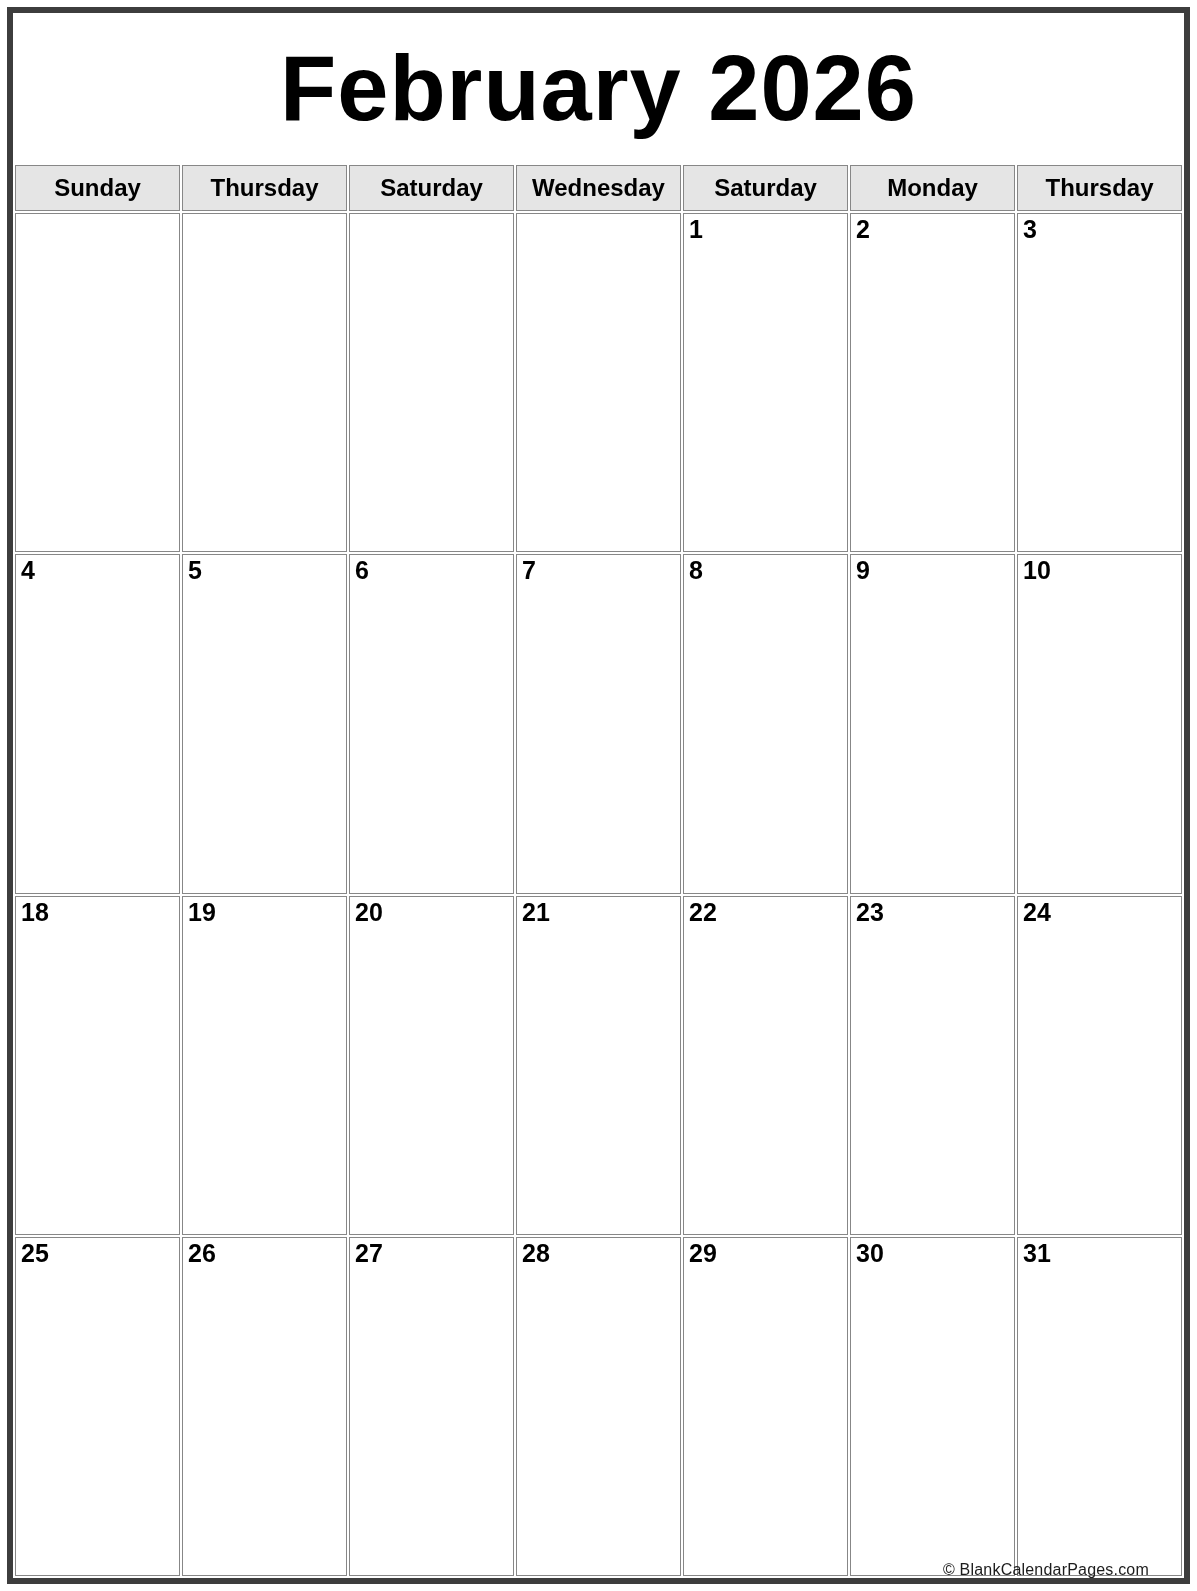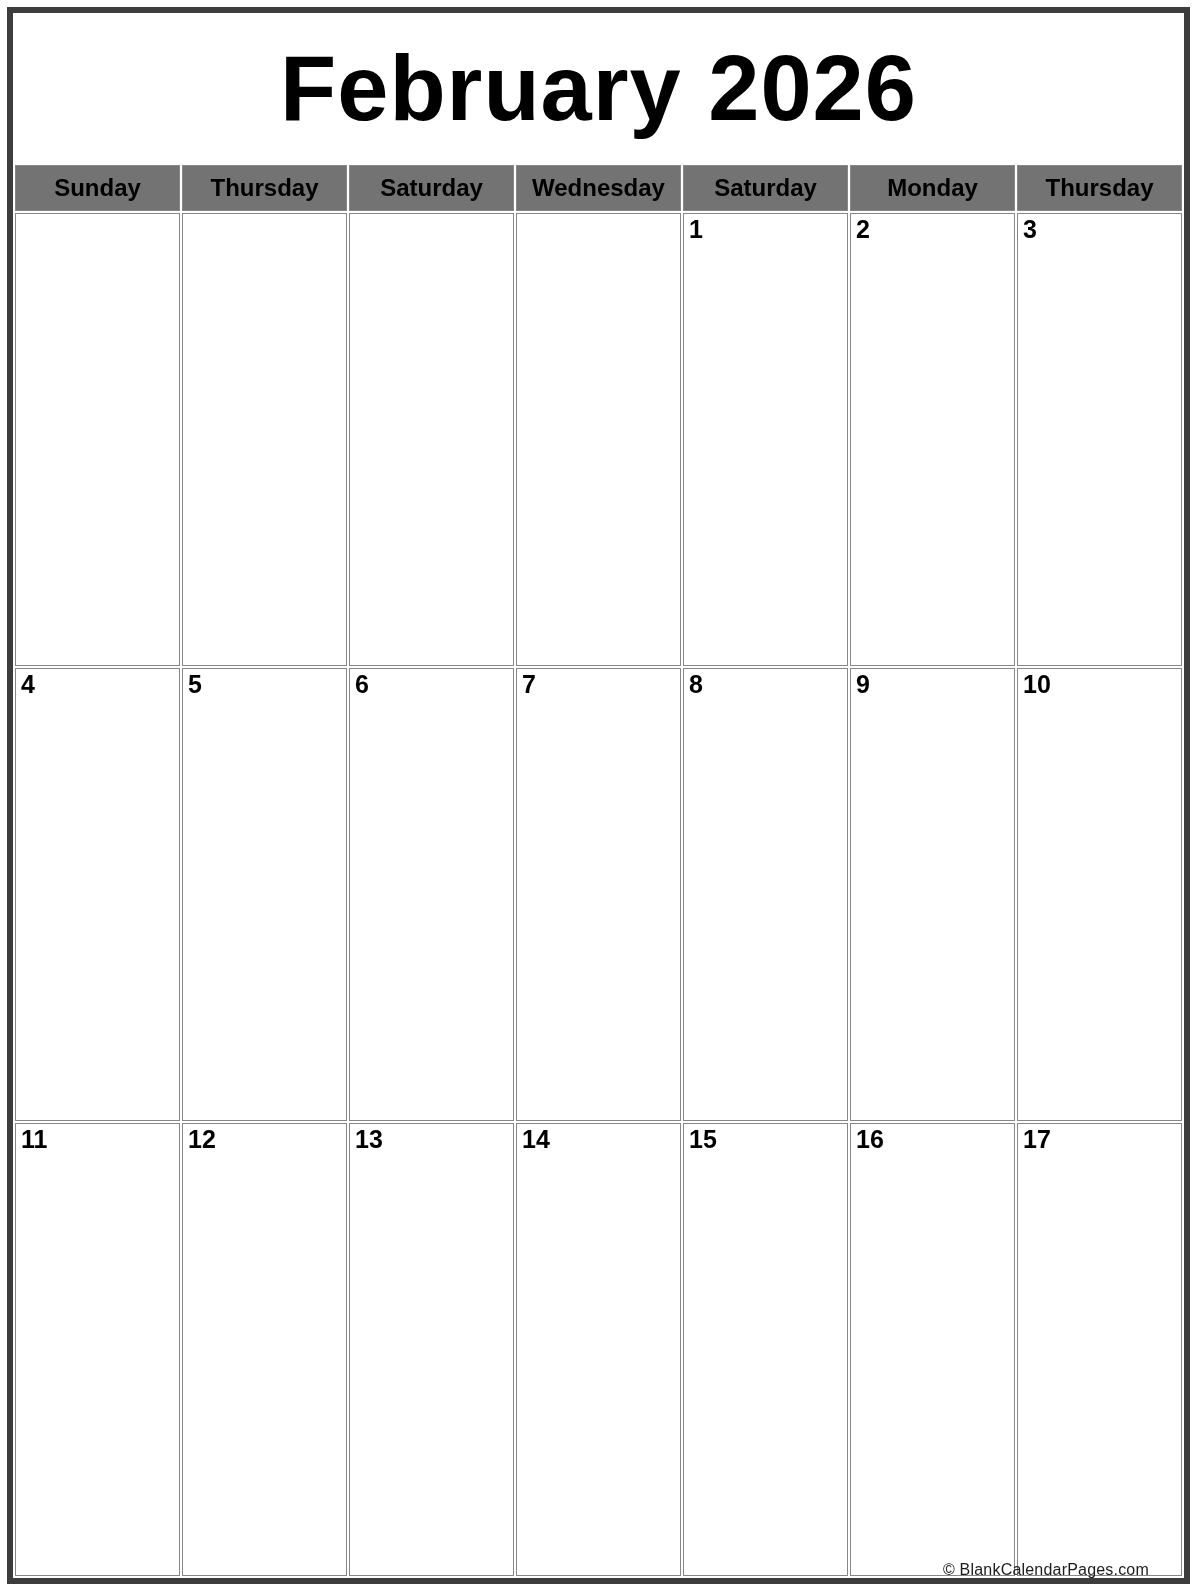--- a/index.html
+++ b/index.html
@@ -40,21 +40,21 @@
   table.cal {
     flex: 1 1 auto;
     width: 100%;
     height: calc(100% - 150px);
     border-collapse: separate;
     border-spacing: 2px;
     table-layout: fixed;
   }
   table.cal th {
     border: 1px solid var(--grid);
-    background: #737373;
+    background: #e5e5e5;
     height: 46px;
     font-size: 24px;
     font-weight: bold;
     text-align: center;
     vertical-align: middle;
     padding: 0;
   }
   table.cal td {
     border: 1px solid var(--grid);
     background: #ffffff;
@@ -113,26 +113,35 @@
         <tr>
           <td><span class="daynum">4</span></td>
           <td><span class="daynum">5</span></td>
           <td><span class="daynum">6</span></td>
           <td><span class="daynum">7</span></td>
           <td><span class="daynum">8</span></td>
           <td><span class="daynum">9</span></td>
           <td><span class="daynum">10</span></td>
         </tr>
         <tr>
-          <td><span class="daynum">11</span></td>
-          <td><span class="daynum">12</span></td>
-          <td><span class="daynum">13</span></td>
-          <td><span class="daynum">14</span></td>
-          <td><span class="daynum">15</span></td>
-          <td><span class="daynum">16</span></td>
-          <td><span class="daynum">17</span></td>
+          <td><span class="daynum">18</span></td>
+          <td><span class="daynum">19</span></td>
+          <td><span class="daynum">20</span></td>
+          <td><span class="daynum">21</span></td>
+          <td><span class="daynum">22</span></td>
+          <td><span class="daynum">23</span></td>
+          <td><span class="daynum">24</span></td>
+        </tr>
+        <tr>
+          <td><span class="daynum">25</span></td>
+          <td><span class="daynum">26</span></td>
+          <td><span class="daynum">27</span></td>
+          <td><span class="daynum">28</span></td>
+          <td><span class="daynum">29</span></td>
+          <td><span class="daynum">30</span></td>
+          <td><span class="daynum">31</span></td>
         </tr>
       </tbody>
     </table>
   </div>
 
   <div class="watermark">© BlankCalendarPages.com</div>
 </div>
 
 </body></html>

